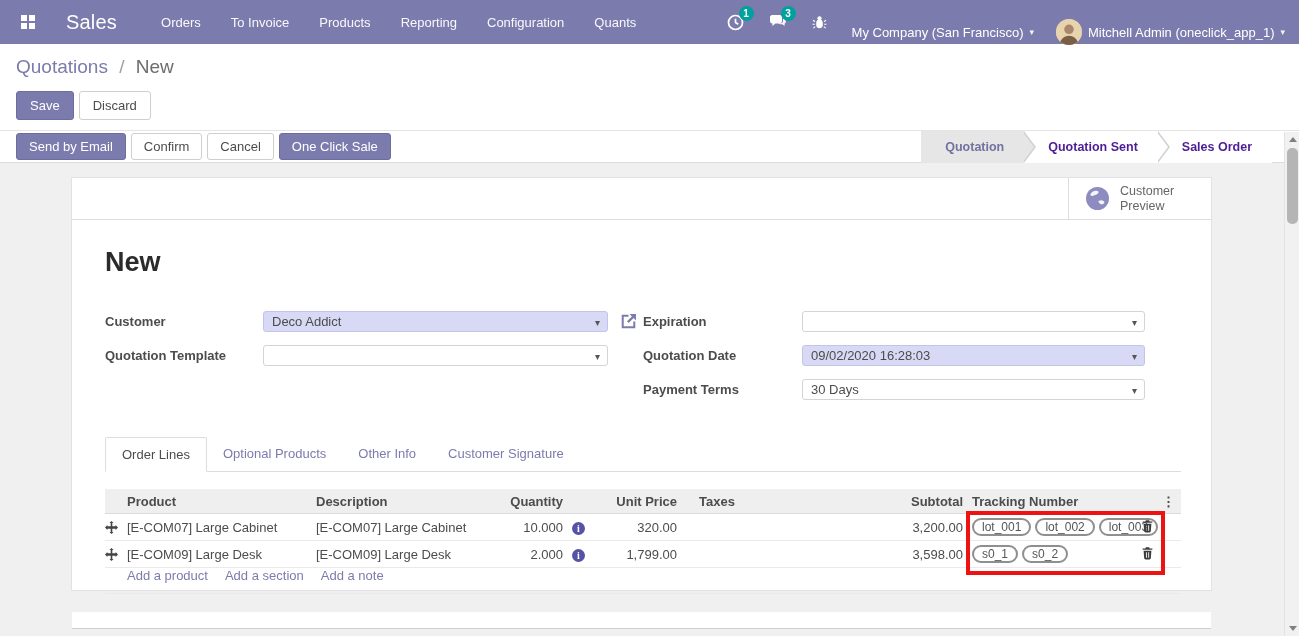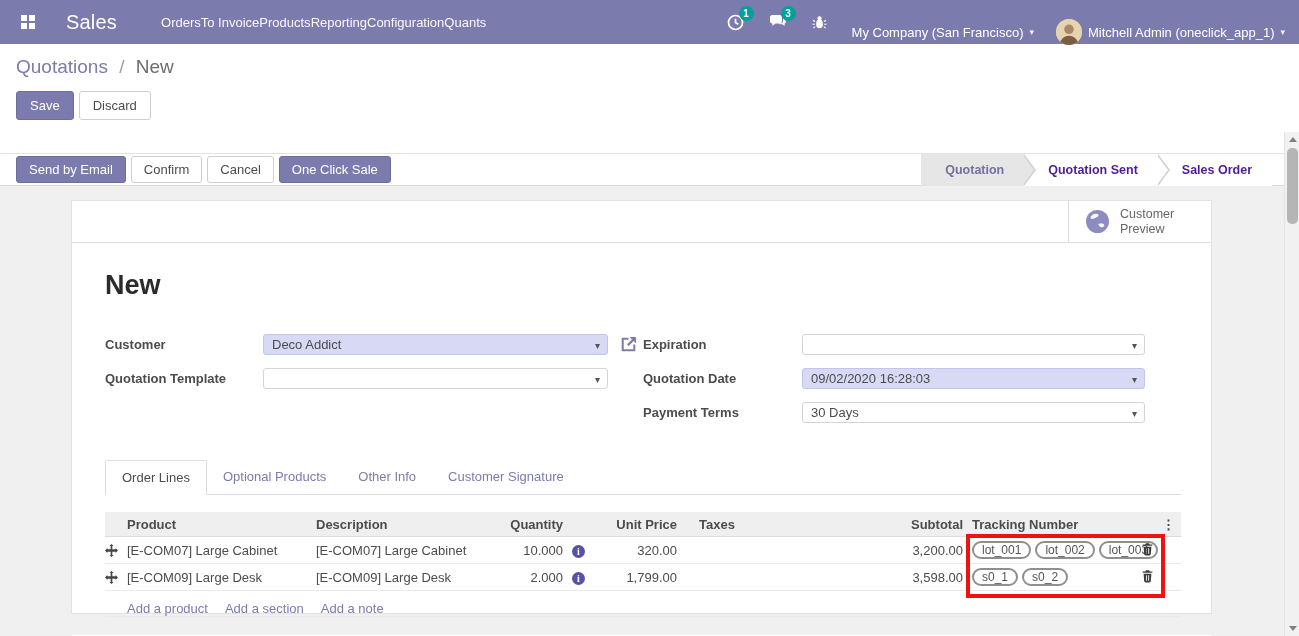--- a/index.html
+++ b/index.html
@@ -5,32 +5,32 @@
   * { box-sizing: border-box; margin: 0; padding: 0; }
   body { font-family: "Liberation Sans", sans-serif; background:#f0f0f0; }
   .screen { position:relative; width:1299px; height:636px; background:#f0f0f0; overflow:hidden; }
 
   
   .navbar { height:44px; background:#7c7bad; display:flex; align-items:center; color:#fff; padding:0 14px 0 0; }
   .apps-btn { width:56px; height:44px; display:flex; align-items:center; justify-content:center; cursor:pointer; }
   .apps-grid { display:grid; grid-template-columns:6px 6px; grid-gap:2px; }
   .apps-grid span { width:6px; height:6px; background:#fff; display:block; }
   .brand { font-size:20px; font-weight:500; margin:0 44px 0 10px; letter-spacing:.2px; }
-  .nav-menus { display:flex; font-size:13px; }
+  .nav-menus { display:flex; gap:30px; font-size:13px; }
   .nav-menu { cursor:pointer; opacity:.95; }
   .nav-right { margin-left:auto; display:flex; align-items:center; gap:22px; font-size:13px; }
   .nav-icon { position:relative; width:20px; height:20px; display:flex; align-items:center; justify-content:center; cursor:pointer; }
   .nav-icon svg { display:block; }
   .badge { position:absolute; top:-6px; right:-8px; min-width:15px; height:15px; border-radius:8px; background:#00a09d; color:#fff; font-size:10px; line-height:15px; text-align:center; padding:0 3px; font-weight:bold; }
   .nav-company, .nav-user { display:flex; align-items:center; gap:6px; cursor:pointer; white-space:nowrap;margin-top:20px; }
   .caret { font-size:9px; opacity:.9; }
   .avatar { width:26px; height:26px; border-radius:50%; overflow:hidden; background:#d9b98c; flex-shrink:0; }
 
   
-  .control-panel { background:#fff; height:110px; padding:12px 16px 0; border-bottom:1px solid #e4e4e4; }
+  .control-panel { background:#fff; height:87px; padding:12px 16px 0; border-bottom:1px solid #e4e4e4; }
   .breadcrumb { font-size:19px; }
   .bc-parent { color:#7c7bad; cursor:pointer; }
   .bc-sep { color:#a0a0a0; margin:0 6px; }
   .bc-current { color:#6d6d6d; }
   .cp-buttons { margin-top:13px; display:flex; gap:5px; }
   .btn { display:inline-block; font-size:13px; line-height:1; padding:7px 13px; border-radius:3px; cursor:pointer; border:1px solid #cfcfcf; background:#fff; color:#4c4c4c; white-space:nowrap; }
   .btn.primary { background:#7c7bad; border-color:#6e6da0; color:#fff; }
 
   
   .statusbar { background:#fff; height:32px; border-bottom:1px solid #dcdcdc; display:flex; align-items:center; justify-content:space-between; padding-left:16px; padding-right:27px; }
@@ -80,21 +80,21 @@
   .c-price { width:83px; flex-shrink:0; text-align:right; }
   .c-taxes { width:185px; flex-shrink:0; padding-left:22px; }
   .c-sub { width:101px; flex-shrink:0; text-align:right; }
   .c-track { width:172px; flex-shrink:0; padding-left:9px; display:flex; align-items:center; }
   .c-trash { width:25px; flex-shrink:0; text-align:center; }
   .c-dots { flex:1; text-align:right; padding-right:6px; font-weight:bold; color:#4c4c4c; cursor:pointer; }
   .drag-handle { cursor:grab; color:#444; display:inline-flex; }
   .info-icon { display:inline-block; width:13px; height:13px; border-radius:50%; background:#5652a5; color:#fff; font-size:10px; line-height:13px; text-align:center; font-family:"Liberation Serif", serif; font-weight:bold; cursor:pointer; }
   .tag { display:inline-flex; align-items:center; height:18px; border:2px solid #8f8f8f; border-radius:11px; background:#fff; color:#555; font-size:12px; padding:0 8px; margin-right:4px; cursor:pointer; white-space:nowrap; }
   .trash-btn { cursor:pointer; display:inline-flex; color:#3c3c3c; }
-  .links-row { display:flex; gap:17px; height:26px; align-items:flex-end; padding-left:22px; border-bottom:1px solid #eaeaea; color:#7c7bad; }
+  .links-row { display:flex; gap:17px; height:26px; align-items:flex-start; padding-left:22px; border-bottom:1px solid #eaeaea; color:#7c7bad; }
   .links-row span { cursor:pointer; }
   .highlight-box { position:absolute; left:861px; top:22px; width:199px; height:64px; border:4px solid #ed1313; z-index:5; pointer-events:none; }
 
   
   .chatter-strip { width:1139px; margin:22px 0 0 72px; height:17px; background:#fff; border-bottom:1px solid #cfcfcf; }
 
   
   .scrollbar { position:absolute; top:132px; right:0; width:15px; height:504px; background:#f1f1f1; border-left:1px solid #e3e3e3; z-index:10; }
   .sb-btn { position:absolute; left:0; width:15px; height:15px; display:flex; align-items:center; justify-content:center; cursor:pointer; }
   .sb-btn.up { top:0; } .sb-btn.down { bottom:0; }

